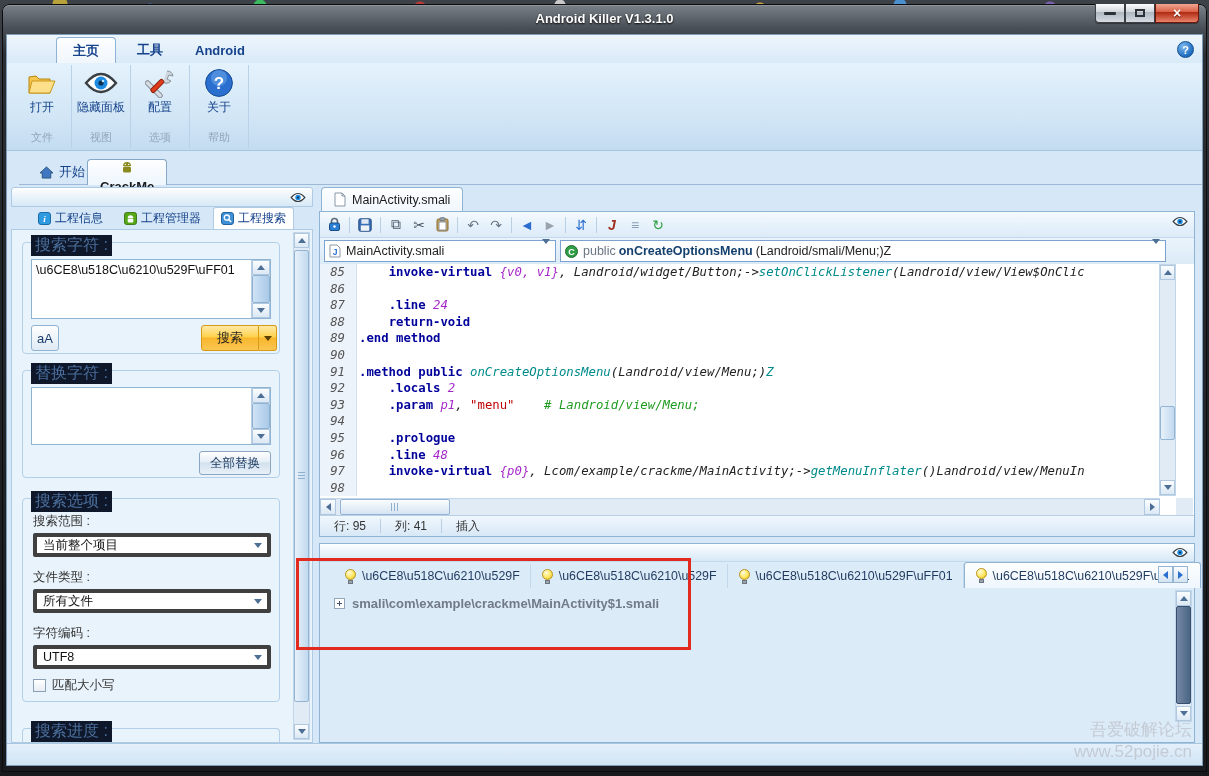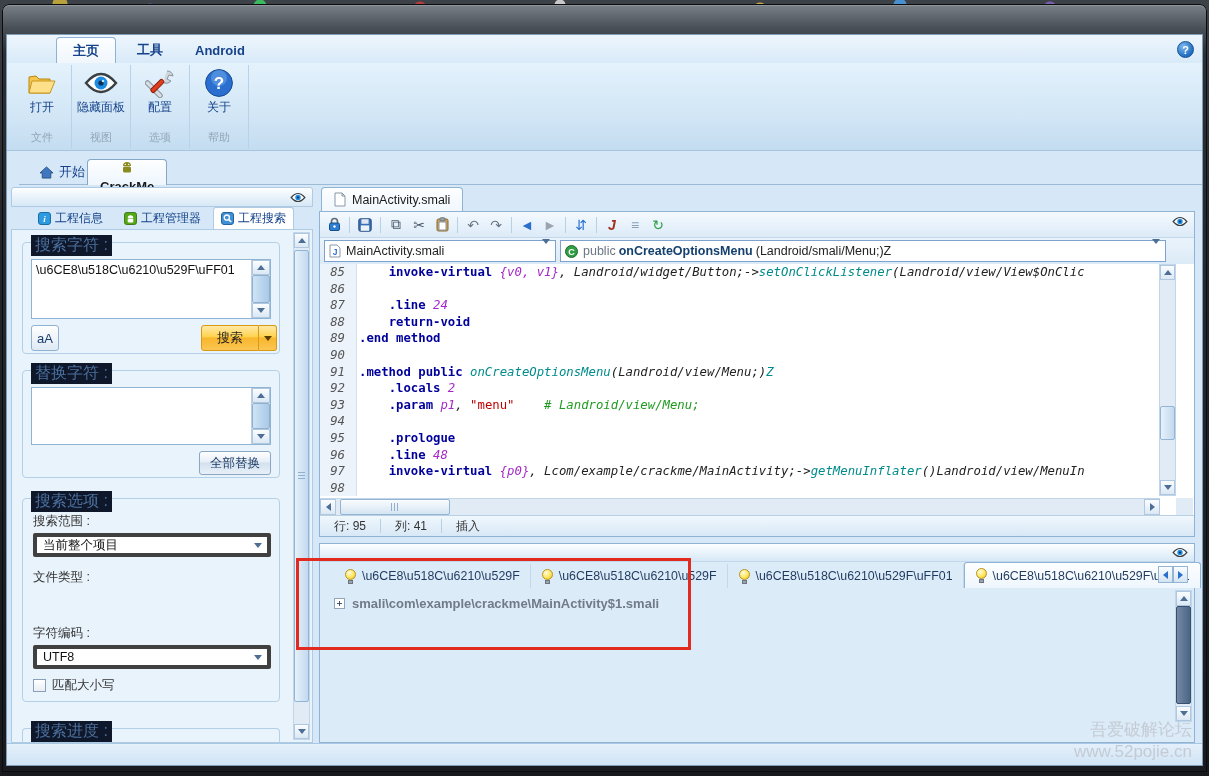--- a/index.html
+++ b/index.html
@@ -210,20 +210,34 @@
   .bottom-strip { position:absolute; left:0; top:708px; width:100%; height:23px;
     background:linear-gradient(#e4f0fa,#cfe3f4); border-top:1px solid #a9c7e0; }
   svg { display:block; }
 </style>
 </head>
 <body>
 
 <div class="screen">
   <div class="window">
 
+    <div class="titlebar">
+      <div class="title">Android Killer V1.3.1.0</div>
+      <div class="winbtns">
+        <div class="wbtn min">
+            <span class="minbar"></span>
+          </div>
+        <div class="wbtn max">
+            <span class="maxbox"></span>
+          </div>
+        <div class="wbtn close">
+            <span>×</span>
+          </div>
+      </div>
+    </div>
 
     <div class="client">
 
       <div class="ribbon-tabrow">
         <div class="rtab-item active" style="left:49px">
             <span>主页</span>
           </div>
         <div class="rtab-item" style="left:114px">
             <span>工具</span>
           </div>
@@ -401,20 +415,26 @@
         <div class="groupbox" style="left:10px; top:268px; width:258px; height:204px;">
           <span class="gb-label">搜索选项 :</span>
           <span class="field-label" style="left:10px; top:14px;">搜索范围 :</span>
           <div class="selectbox" style="left:10px; top:34px; width:238px;">
             <span class="sel-text">当前整个项目</span>
             <span class="sel-arrow">
                 <span class="tri-down"></span>
               </span>
           </div>
           <span class="field-label" style="left:10px; top:70px;">文件类型 :</span>
+          <div class="selectbox" style="left:10px; top:90px; width:238px;">
+            <span class="sel-text">所有文件</span>
+            <span class="sel-arrow">
+                <span class="tri-down"></span>
+              </span>
+          </div>
           <span class="field-label" style="left:10px; top:126px;">字符编码 :</span>
           <div class="selectbox" style="left:10px; top:146px; width:238px;">
             <span class="sel-text">UTF8</span>
             <span class="sel-arrow">
                 <span class="tri-down"></span>
               </span>
           </div>
           <div class="checkbox" style="left:10px; top:178px;">
             <span class="cbox"></span>
             <span>匹配大小写</span>

